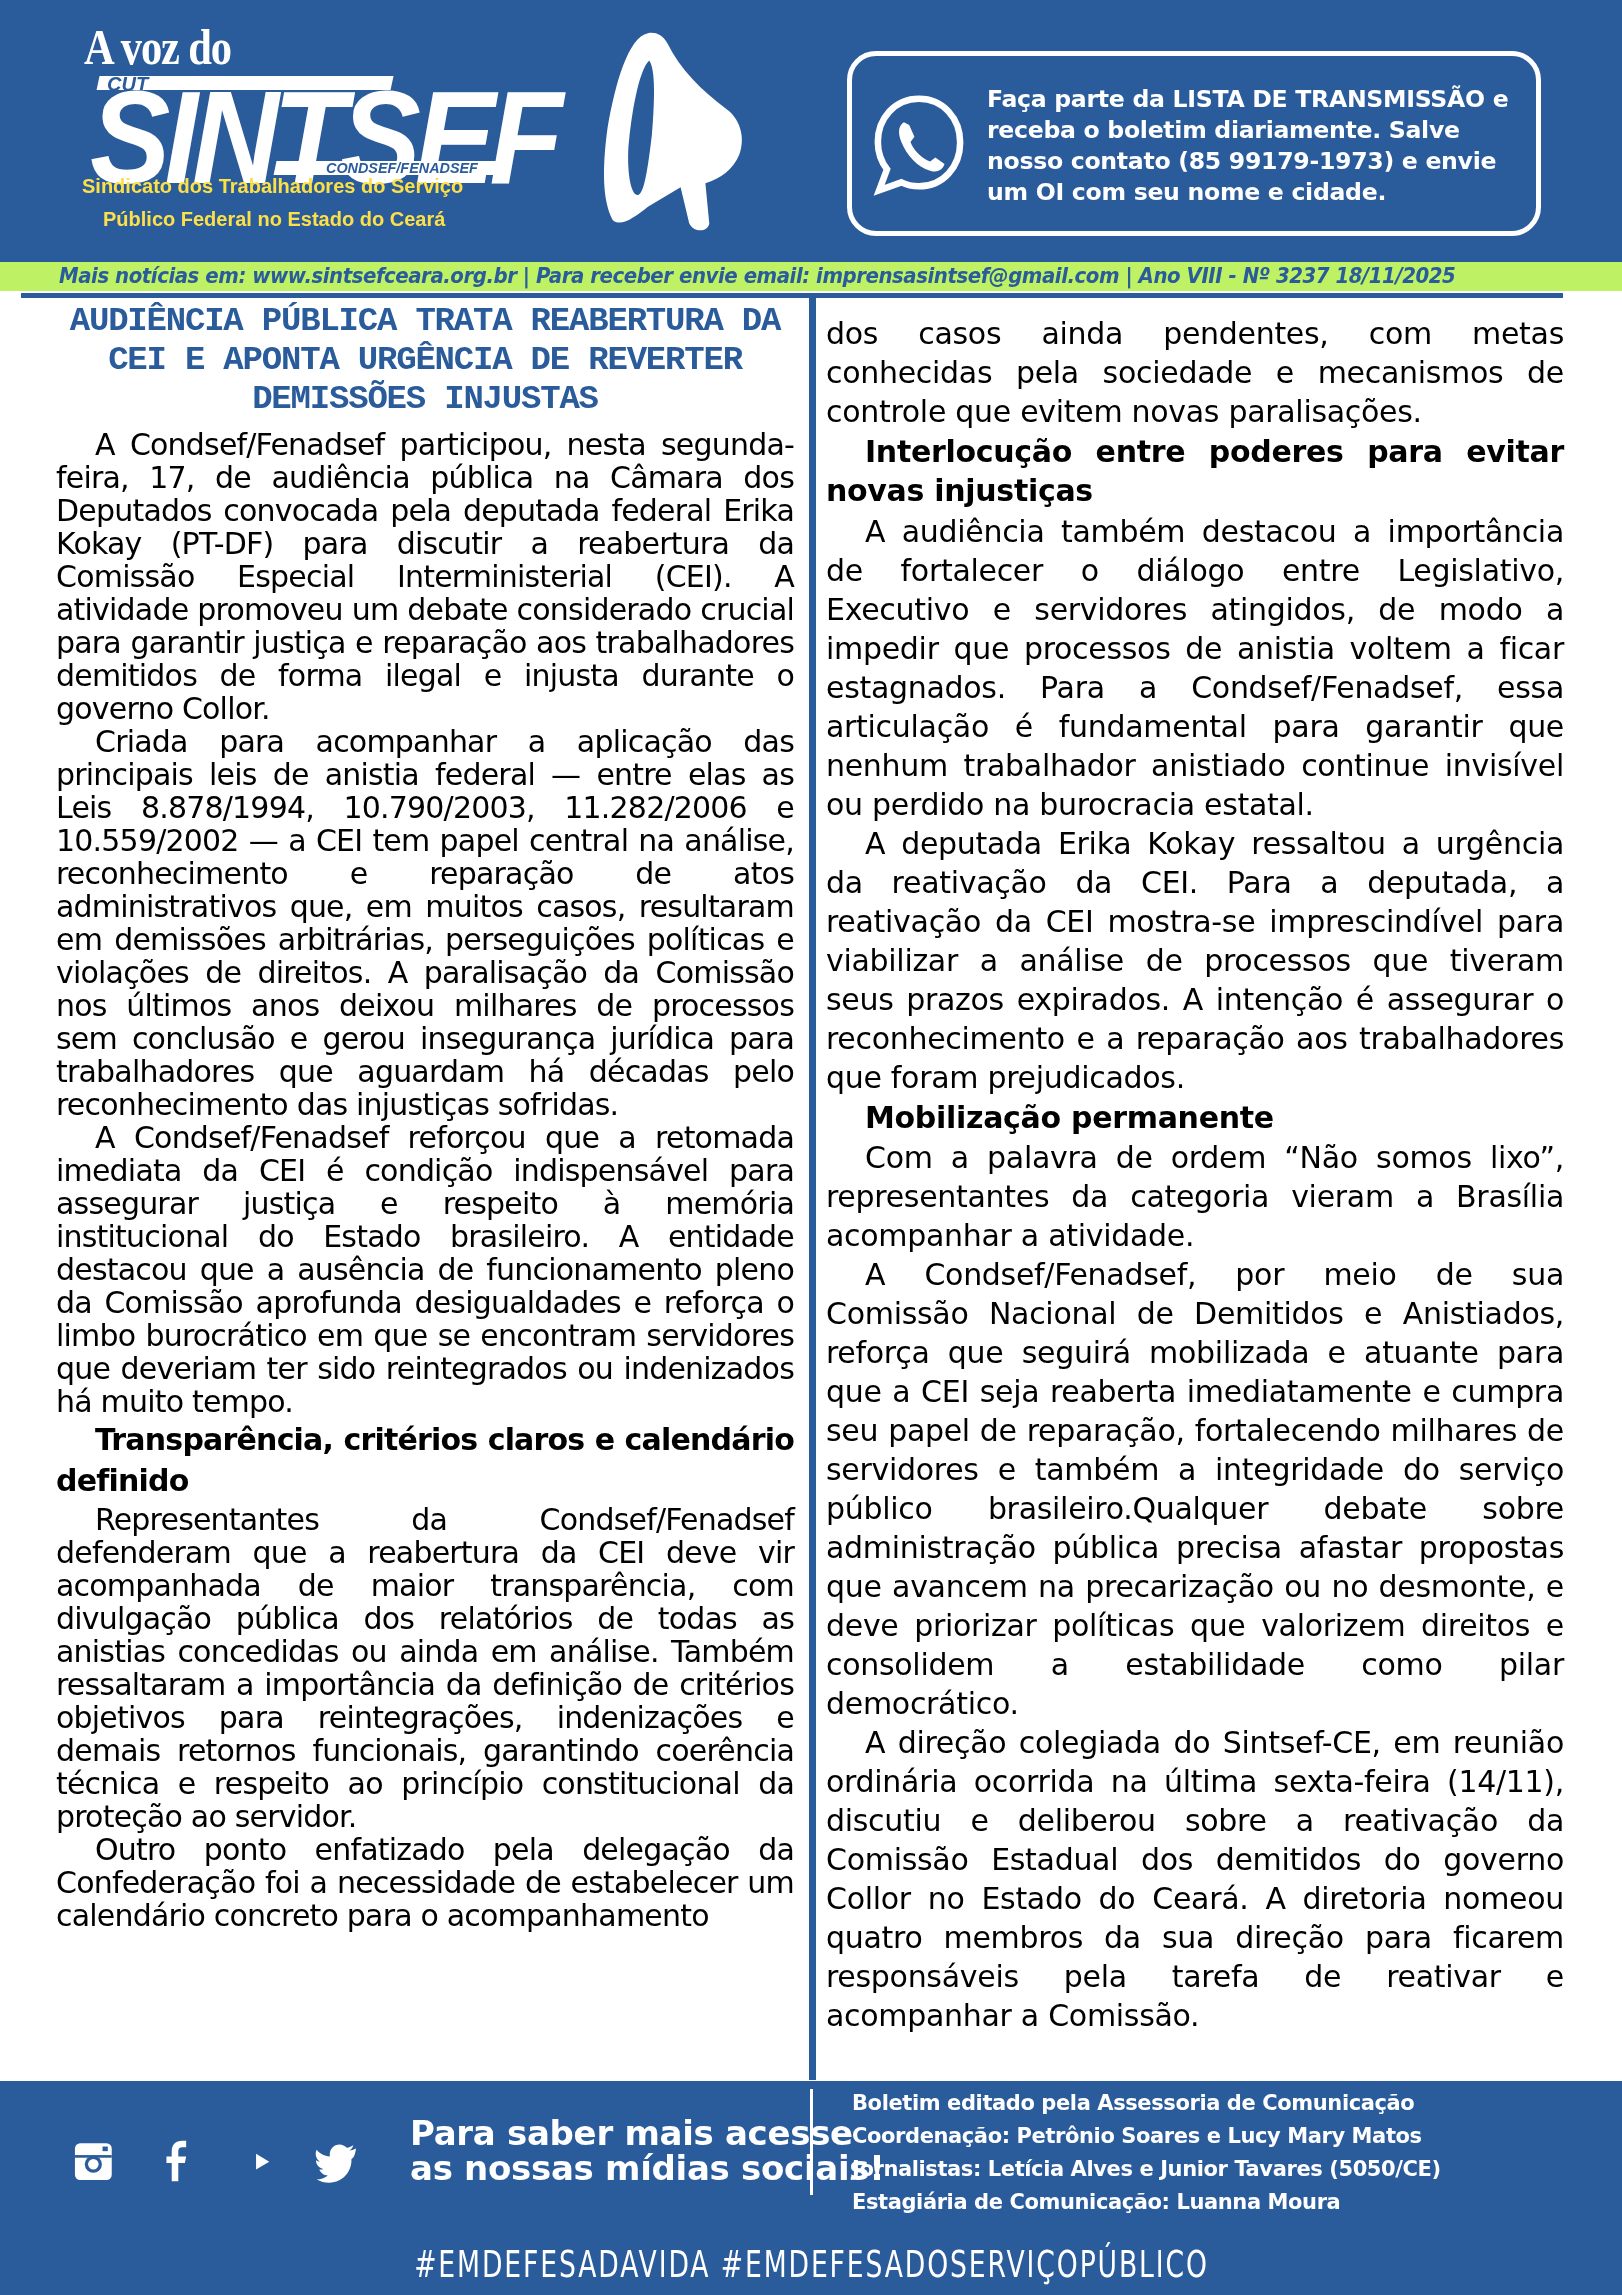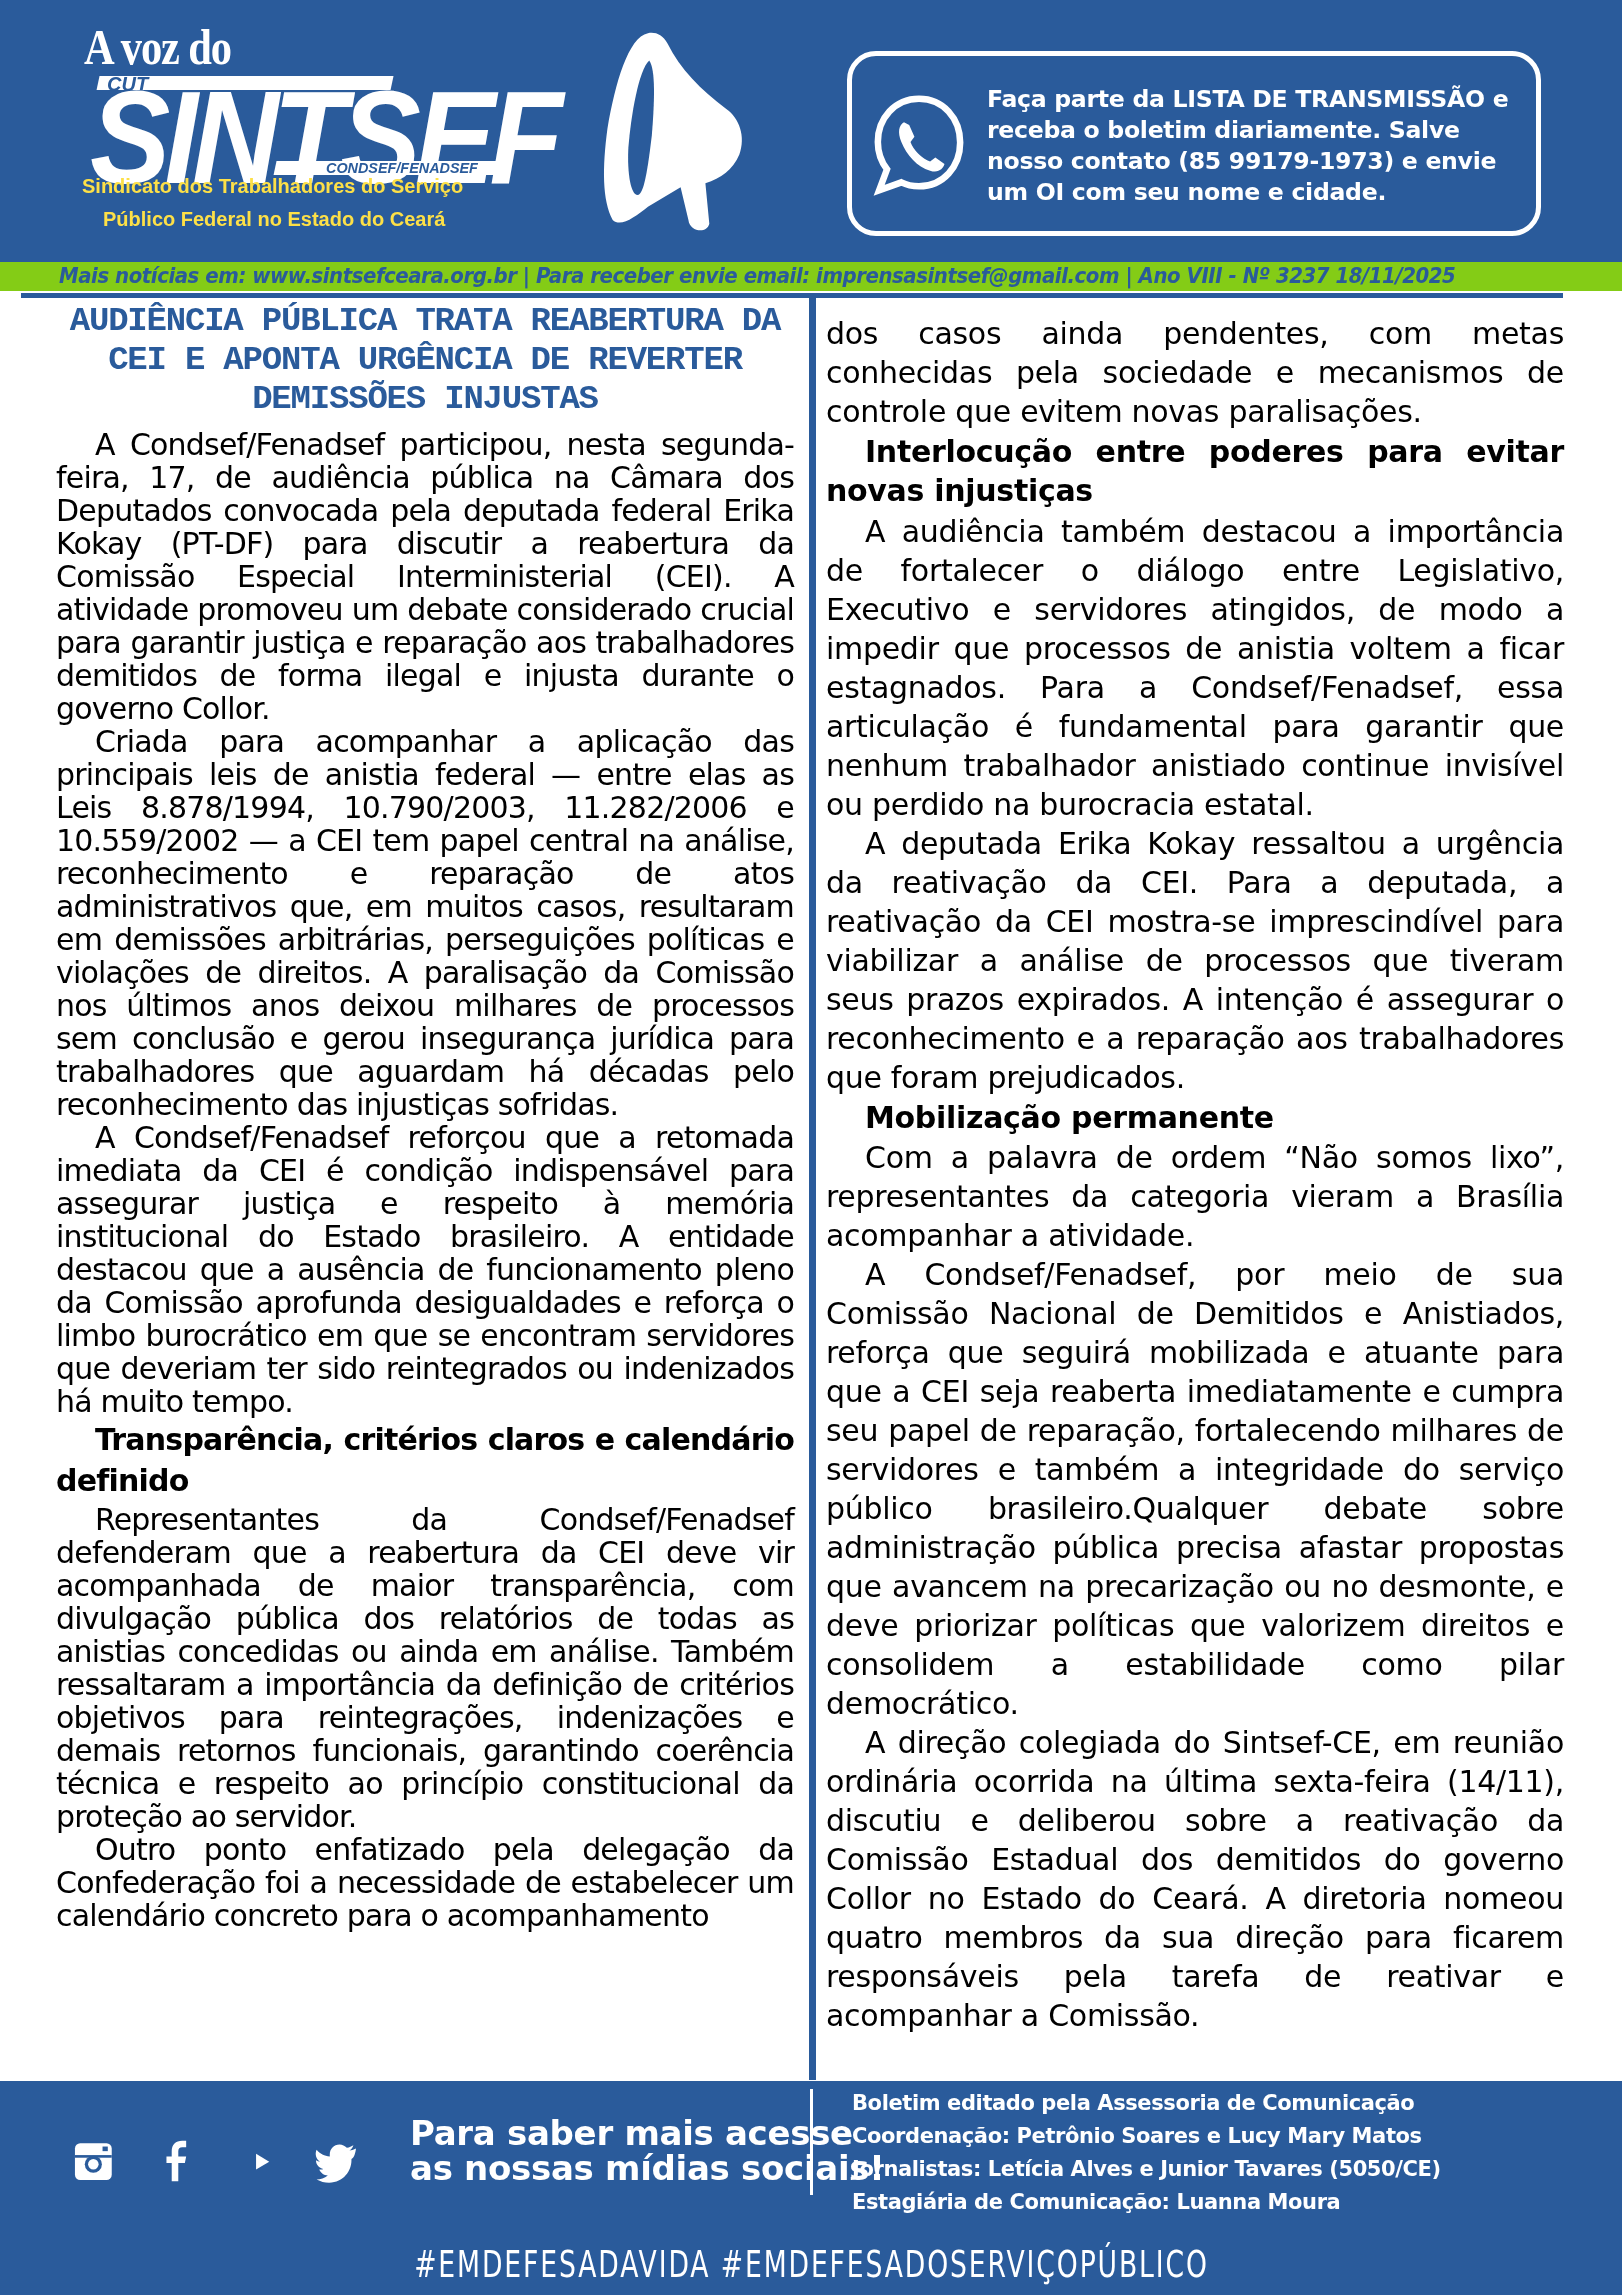--- a/index.html
+++ b/index.html
@@ -47,21 +47,21 @@
   .wa-box {
     position: absolute; left: 847px; top: 51px; width: 694px; height: 185px;
     border: 5.9px solid #fff; border-radius: 29px; box-sizing: border-box;
   }
   .wa-icon { position: absolute; left: 870px; top: 92px; width: 98px; height: 105px; }
   .wa-text {
     position: absolute; left: 987px; top: 84px; width: 543px; color: #fff; font-weight: bold;
     font-size: 23.6px; line-height: 31px; font-family: "DejaVu Sans", sans-serif; letter-spacing: -0.3px;
   }
   .info-strip {
-    position: absolute; left: 0; top: 262px; width: 1623px; height: 29px; background: #84cc16;
+    position: absolute; left: 0; top: 262px; width: 1623px; height: 29px; background: #bef264;
   }
   .info-strip .txt {
     position: absolute; left: 59px; top: 1.3px; color: var(--blue); font-style: italic; font-weight: bold;
     font-size: 21.6px; white-space: nowrap; font-family: "DejaVu Sans", sans-serif; letter-spacing: -0.5px;
     transform: scaleX(0.915); transform-origin: left top;
   }
   .rule-top {
     position: absolute; left: 21px; top: 293px; width: 1542px; height: 5.2px; background: var(--blue);
   }
   .col-divider {

